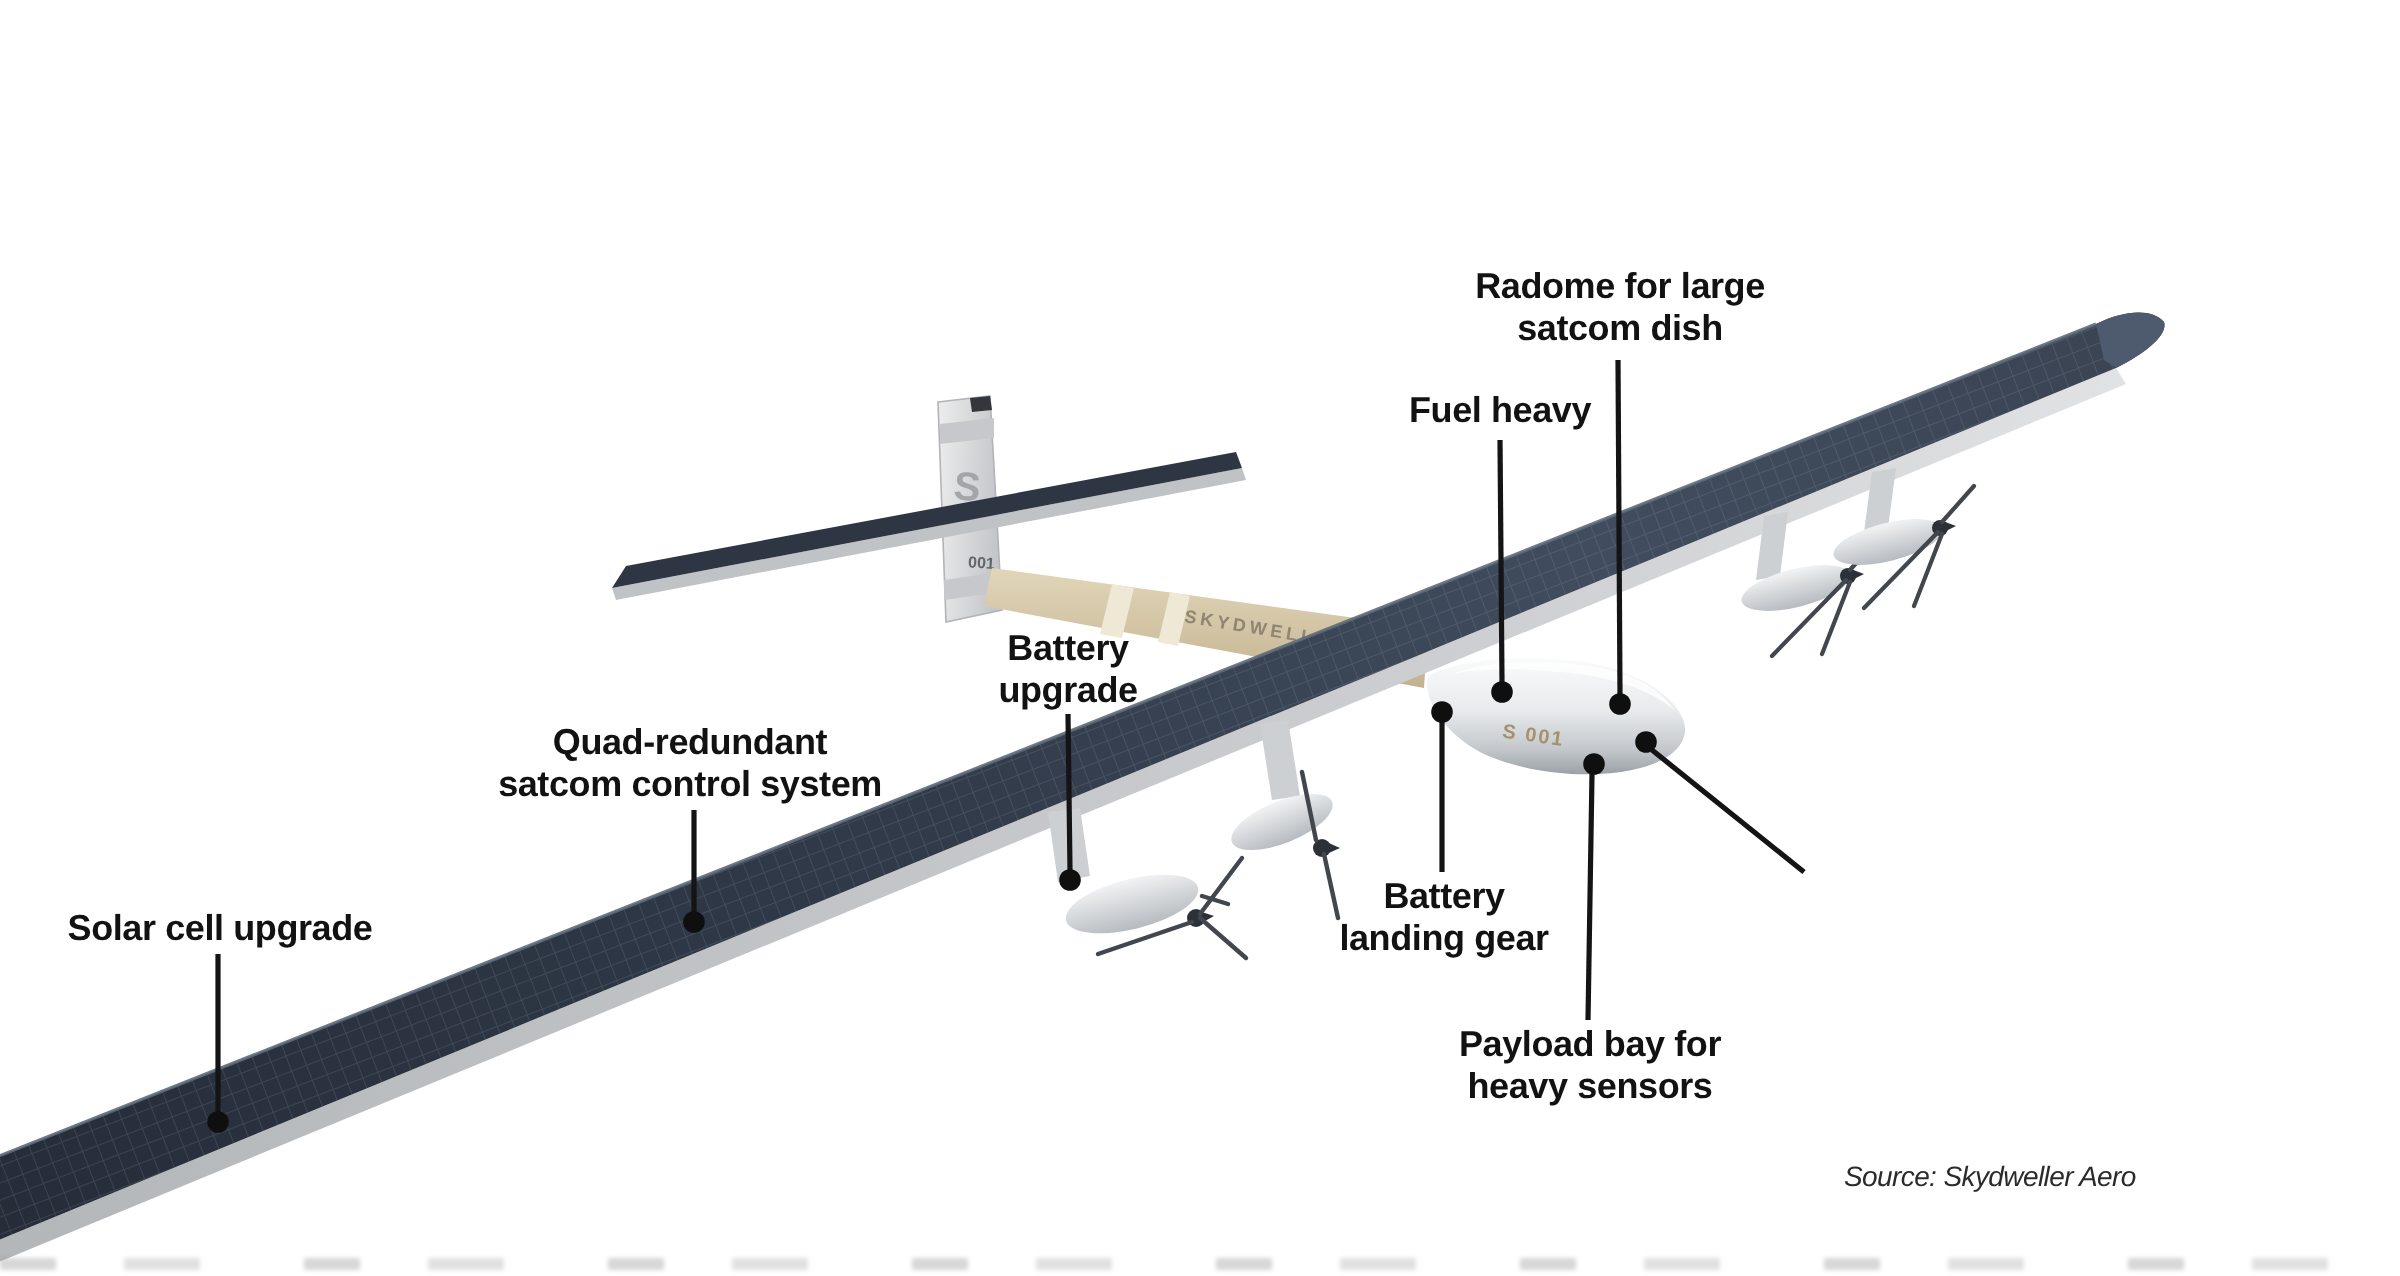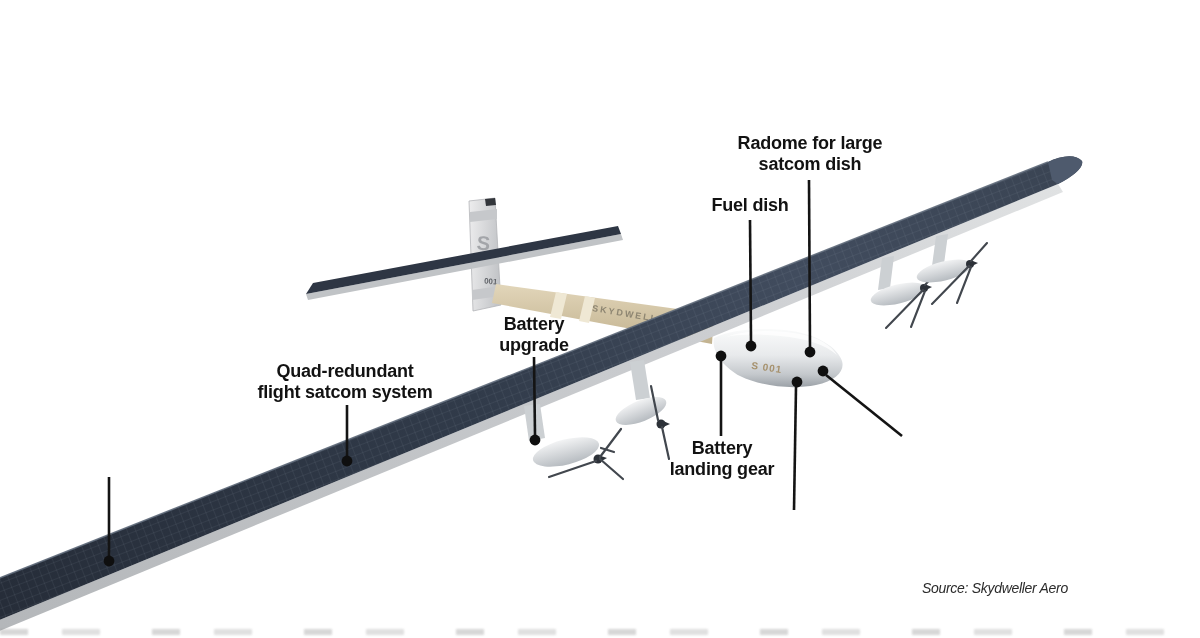--- a/index.html
+++ b/index.html
@@ -143,24 +143,27 @@
       <circle cx="751" cy="346" r="5.4"></circle>
       <circle cx="810" cy="352" r="5.4"></circle>
       <circle cx="721" cy="356" r="5.4"></circle>
       <circle cx="797" cy="382" r="5.4"></circle>
       <circle cx="823" cy="371" r="5.4"></circle>
     </g>
   </svg>
 
   <div class="label" style="left:810px;top:133px;">Radome for large
 satcom dish</div>
-  <div class="label" style="left:750px;top:195px;">Fuel dish</div>
+  <div class="label" style="left:750px;top:195px;">Fuel heavy</div>
   <div class="label" style="left:534px;top:314px;text-align:center;">Battery
 upgrade</div>
   <div class="label" style="left:345px;top:361px;">Quad-redundant
-flight satcom system</div>
+satcom control system</div>
+  <div class="label" style="left:110px;top:454px;">Solar cell upgrade</div>
   <div class="label" style="left:722px;top:438px;">Battery
 landing gear</div>
+  <div class="label" style="left:795px;top:512px;">Payload bay for
+heavy sensors</div>
 
   <div class="source" style="left:922px;top:580px;text-align:center;">Source: Skydweller Aero</div>
 
   <div class="crop-strip"></div>
 </div>
 
 </body></html>

